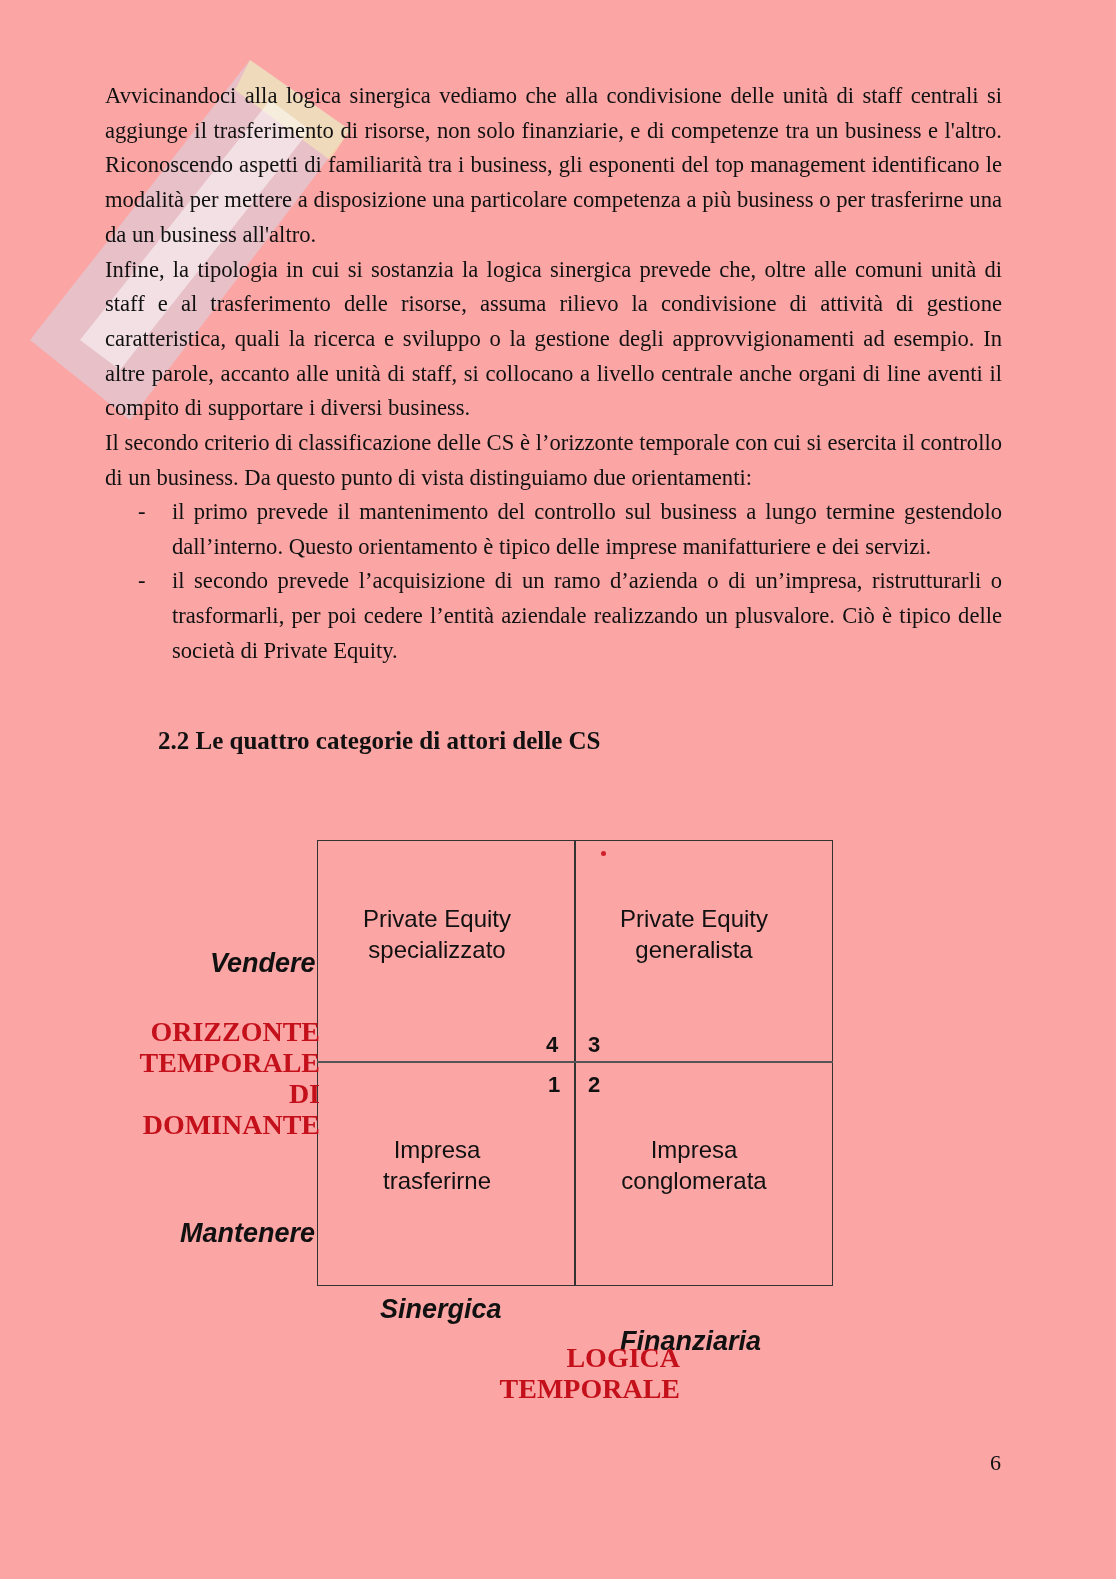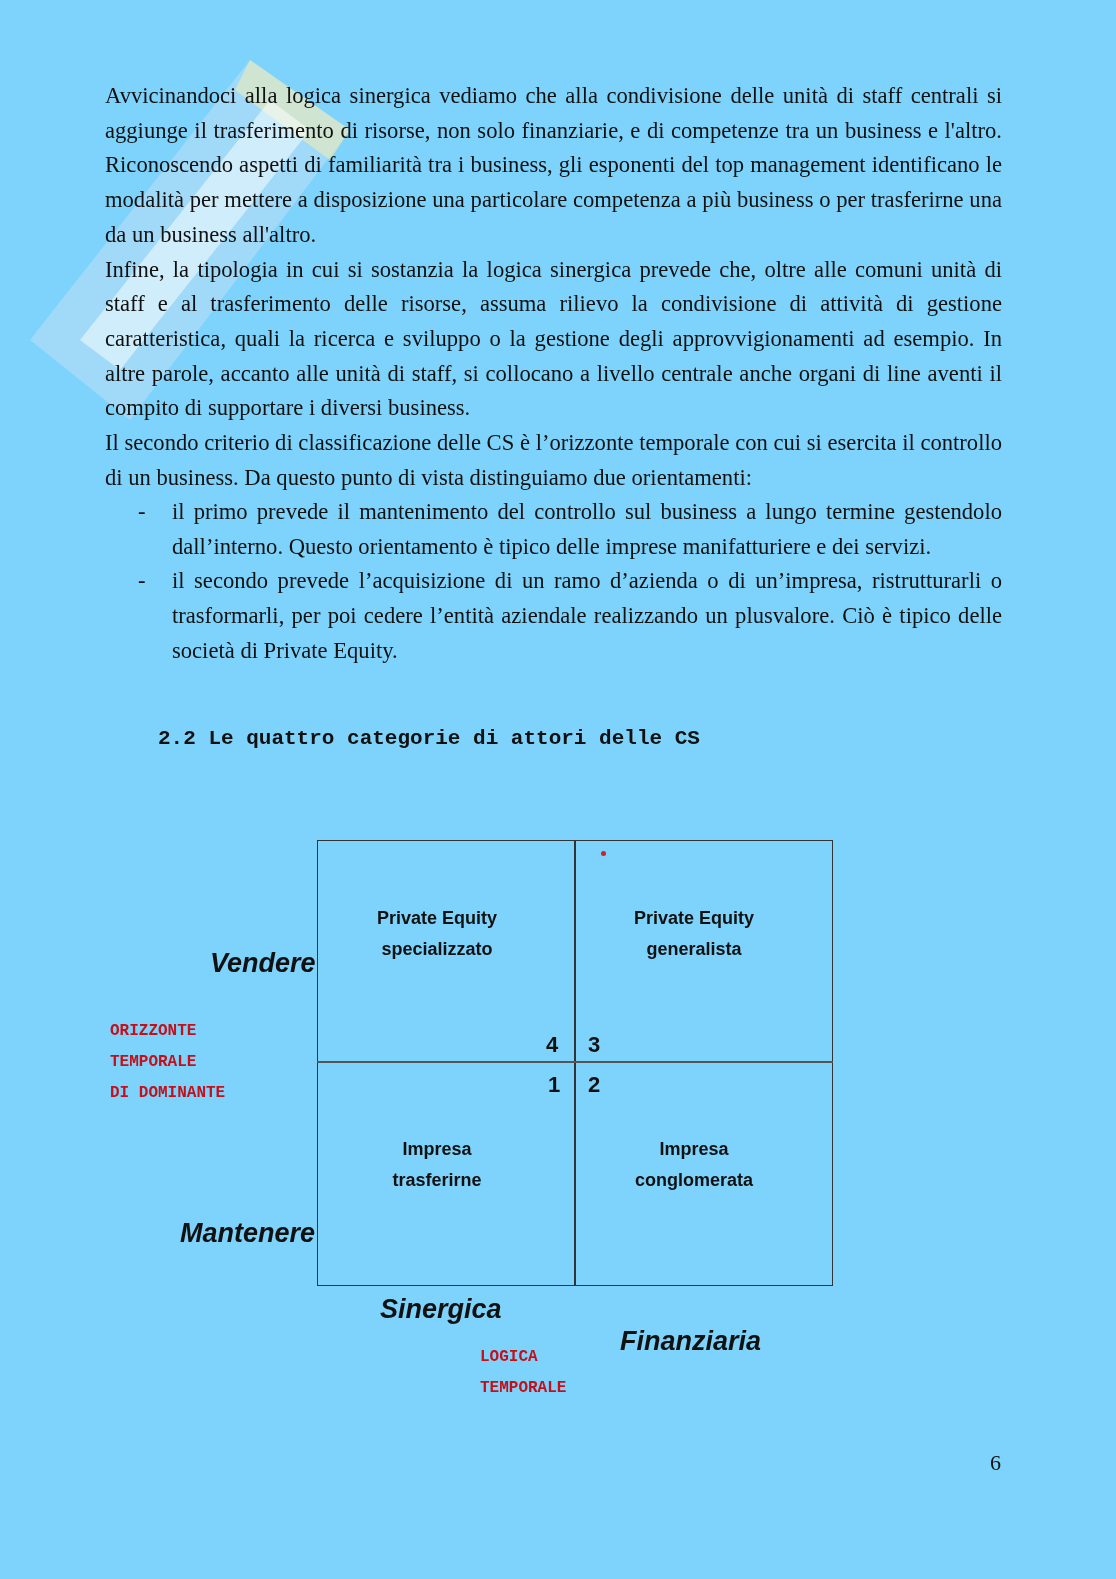--- a/index.html
+++ b/index.html
@@ -1,41 +1,41 @@
 <!DOCTYPE html>
 <html><head>
 <meta charset="utf-8">
 <style>
   html, body { margin: 0; padding: 0; background: #ffffff; }
   body { width: 1116px; height: 1579px; position: relative; overflow: hidden; }
-  .page { position: absolute; left: 0; top: 0; width: 1116px; height: 1579px; background: #7dd3fc; }
+  .page { position: absolute; left: 0; top: 0; width: 1116px; height: 1579px; background: #fca5a5; }
 
   .watermark { position: absolute; left: 20px; top: 40px; width: 420px; height: 420px; pointer-events: none; }
 
   .body-text {
     position: absolute; left: 105px; width: 897px;
     font-family: "Liberation Serif", serif; font-size: 22.6px; line-height: 34.7px; color: #111;
     text-align: justify;
   }
   .body-text p { margin: 0; }
   #block1 { top: 79px; }
   .list { position: absolute; left: 105px; width: 897px; top: 495px;
     font-family: "Liberation Serif", serif; font-size: 22.6px; line-height: 34.7px; color: #111; }
   .li { position: relative; padding-left: 67px; text-align: justify; }
   .li .dash { position: absolute; left: 33px; top: 0; }
-  .heading { position: absolute; left: 158px; top: 727px; font-family: Liberation Mono, monospace; font-weight: bold; font-size: 21px; color: #111; }
+  .heading { position: absolute; left: 158px; top: 727px; font-family: Liberation Serif, serif; font-weight: bold; font-size: 25px; color: #111; }
   #block3 { top: 761px; }
 
   .matrix { position: absolute; left: 317px; top: 840px; width: 516px; height: 446px; border: 1.6px solid #333; box-sizing: border-box; }
   .vline { position: absolute; left: 574px; top: 840px; width: 2px; height: 446px; background: #333; }
   .hline { position: absolute; left: 317px; top: 1061px; width: 516px; height: 2px; background: #555; }
-  .cell-label { position: absolute; font-family: "Liberation Sans", sans-serif; font-weight: bold; font-size: 18px; line-height: 31px; color: #111; text-align: center; width: 240px; }
+  .cell-label { position: absolute; font-family: "Liberation Sans", sans-serif; font-weight: normal; font-size: 24px; line-height: 31px; color: #111; text-align: center; width: 240px; }
   .num { position: absolute; font-family: "Liberation Sans", sans-serif; font-weight: bold; font-size: 22px; color: #111; }
   .axis-tick { position: absolute; font-family: Liberation Sans, sans-serif; font-weight: bold; font-style: italic; font-size: 27px; color: #111; }
-  .axis-title { position: absolute; font-family: Liberation Mono, monospace; font-weight: bold; font-size: 16px; line-height: 31px; color: #c4101a; text-align: left; }
+  .axis-title { position: absolute; font-family: Liberation Serif, serif; font-weight: bold; font-size: 28px; line-height: 31px; color: #c4101a; text-align: right; }
   .red-dot { position: absolute; left: 601px; top: 851px; width: 5px; height: 5px; border-radius: 50%; background: #d0202a; }
   .page-number { position: absolute; left: 990px; top: 1450px; font-family: "Liberation Serif", serif; font-size: 22px; color: #111; }
 </style>
 </head>
 <body>
 
 <div class="page">
 
   <svg class="watermark" viewBox="0 0 420 420">
     <polygon points="10,300 230,20 330,90 110,380" fill="#cfe3f3" opacity="0.45"></polygon>

